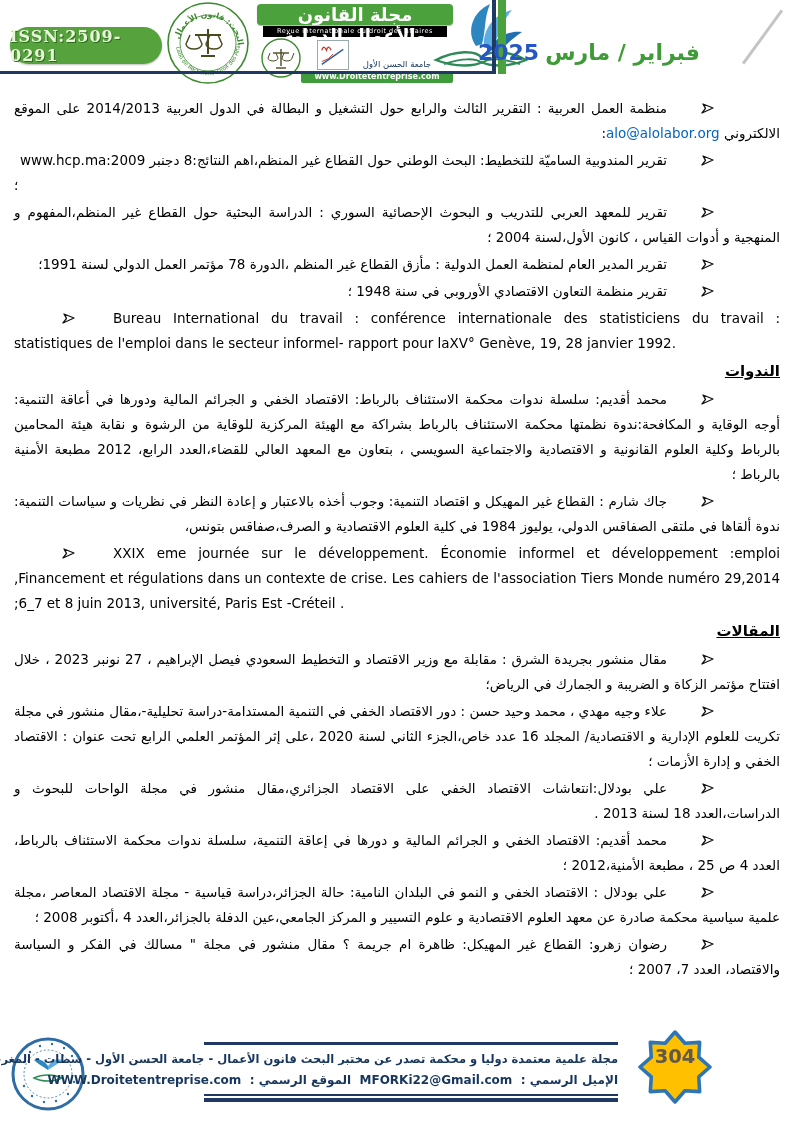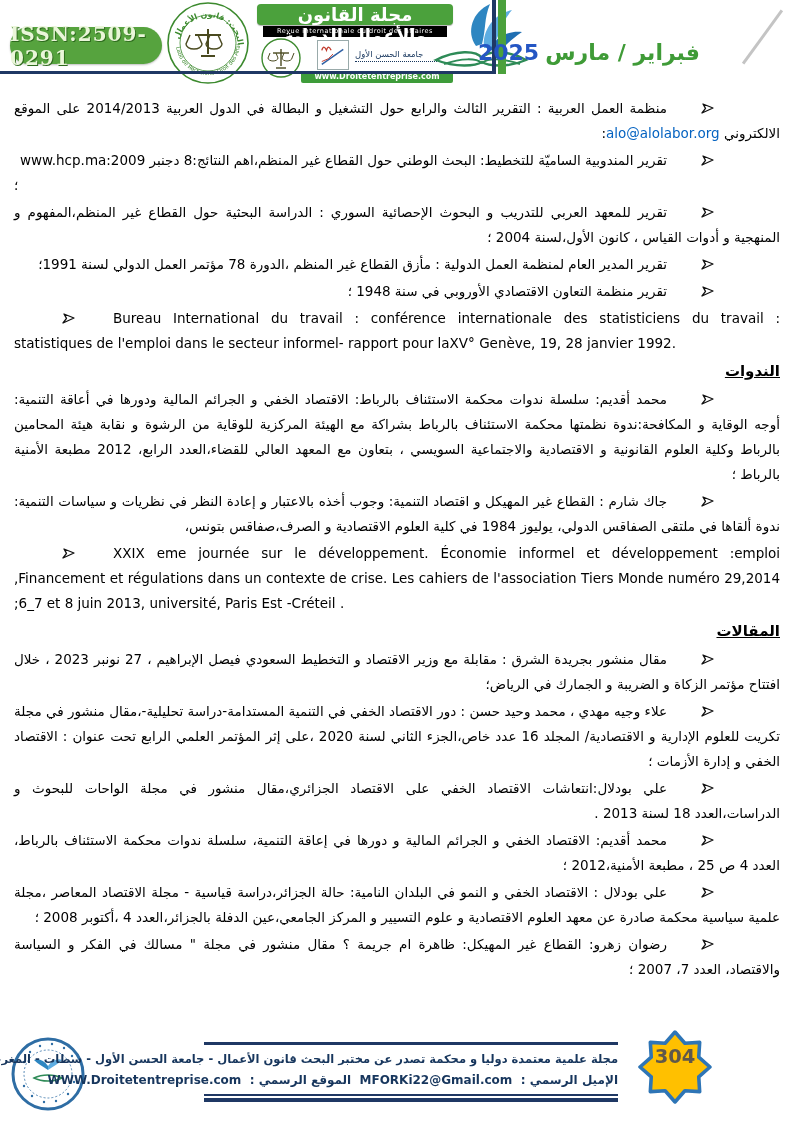--- a/index.html
+++ b/index.html
@@ -9,37 +9,37 @@
     font-family:"DejaVu Sans", sans-serif; overflow:hidden; margin:0 auto;
   }
   
   .header { position:absolute; top:0; left:0; width:794px; height:90px; }
   .issn-pill {
     position:absolute; left:10px; top:27px; width:152px; height:37px;
     background:#56A33E; border-radius:19px; display:flex; align-items:center; justify-content:center;
     box-shadow:0 1px 2px rgba(0,0,0,.25);
   }
   .issn-pill span {
-    font-family:"DejaVu Serif", serif; font-weight:bold; font-size:20px; letter-spacing:1px;
+    font-family:"DejaVu Serif", serif; font-weight:bold; font-size:16px; letter-spacing:1px;
     color:#EAF6D9; text-shadow:1px 1px 0 #2e6b1e;
   }
   .lab-logo { position:absolute; left:166px; top:1px; }
   .banner-group { position:absolute; left:257px; top:4px; width:196px; }
   .banner-title {
     height:21px; background:#4BA13C; border-radius:4px; color:#fff; font-weight:bold;
     font-size:18px; text-align:center; line-height:21px; box-shadow:0 1px 1px rgba(0,0,0,.3);
   }
   .banner-sub {
     margin:1px 6px 0 6px; height:11px; background:#000000; color:#fff; font-size:6.5px;
     text-align:center; line-height:11px; letter-spacing:.5px; white-space:nowrap; overflow:hidden;
   }
   .banner-row { position:relative; height:40px; }
   .mini-circle { position:absolute; left:4px; top:1px; }
   .chart-box { position:absolute; left:60px; top:3px; width:32px; height:30px; background:#fff; border:1px solid #9aa; }
-  .univ-text { position:absolute; left:98px; top:12px; width:84px; color:#17365D; font-size:8.5px; text-align:left; direction:rtl; border-bottom:1px dotted #17365D; padding-bottom:2px; }
+  .univ-text { position:absolute; left:98px; top:22px; width:84px; color:#17365D; font-size:8.5px; text-align:center; direction:rtl; border-bottom:1px dotted #17365D; padding-bottom:2px; }
   .www-strip {
     position:absolute; left:44px; top:-36px; width:152px; height:12px; background:#3E9C3A;
     color:#fff; font-weight:bold; font-size:8px; text-align:center; line-height:12px; border-radius:2px;
   }
   .book-logo { position:absolute; left:428px; top:2px; }
   .header-rule { position:absolute; left:0; top:71px; width:492px; height:3px; background:#1F3864; }
   .vbar-navy { position:absolute; left:492px; top:0; width:4px; height:74px; background:#1F3864; }
   .vbar-green { position:absolute; left:498px; top:0; width:8px; height:74px; background:#4BA13C; }
   .issue-l1 { position:absolute; right:116px; top:4px; direction:rtl; font-weight:bold; font-size:23px; color:#3F9B37; white-space:nowrap; }
   .issue-l1 .num { color:#E31E24; padding-inline-start:6px; }

